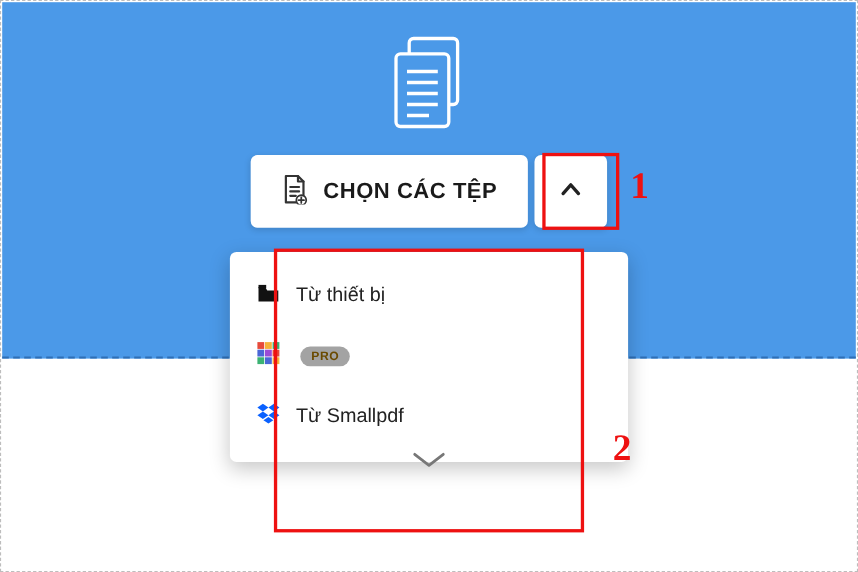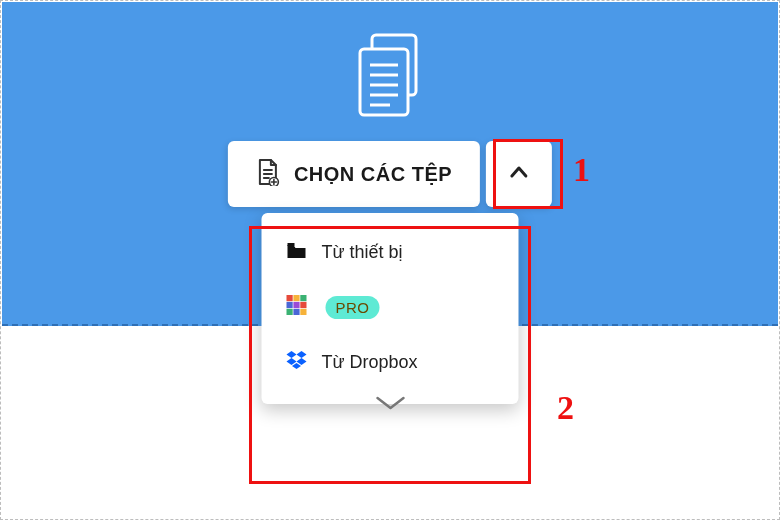--- a/index.html
+++ b/index.html
@@ -62,43 +62,43 @@
     display: flex;
     align-items: center;
     justify-content: center;
     box-shadow: 0 2px 6px rgba(0,0,0,0.15);
     cursor: pointer;
   }
 
   
   .menu {
     position: absolute;
-    top: 212px;
-    left: 50%;
-    transform: translateX(-50%);
-    width: 257px;
+    top: 228px;
+    left: 50%;
+    transform: translateX(-50%);
+    width: 362px;
     background: #ffffff;
     border-radius: 6px;
     box-shadow: 0 6px 18px rgba(0,0,0,0.22);
     padding: 12px 0 14px;
   }
   .menu-item {
     display: flex;
     align-items: center;
     gap: 14px;
     padding: 14px 24px;
     cursor: pointer;
     font-size: 18px;
     color: #222;
   }
   .pro-pill {
-    background: #5eead4;
+    background: #a3a3a3;
     color: #6a4a00;
-    font-size: 15px;
-    font-weight: 400;
+    font-size: 11px;
+    font-weight: 700;
     letter-spacing: 0.5px;
     border-radius: 999px;
     padding: 3px 10px;
     margin-left: 4px;
   }
   .svgicon { flex: 0 0 auto; }
   .down-indicator {
     position: absolute;
     bottom: -14px;
     left: 50%;
@@ -206,21 +206,21 @@
         <svg width="22" height="22" viewBox="0 0 22 22">
           <g fill="#0a61ff">
             <polygon points="6,2 11,5.5 6,9 1,5.5"></polygon>
             <polygon points="16,2 21,5.5 16,9 11,5.5"></polygon>
             <polygon points="6,9 11,12.5 6,16 1,12.5"></polygon>
             <polygon points="16,9 21,12.5 16,16 11,12.5"></polygon>
             <polygon points="11,14 15.5,17 11,20 6.5,17"></polygon>
           </g>
         </svg>
       </span>
-      <span>Từ Dropbox</span>
+      <span>Từ Smallpdf</span>
     </div>
 
 
     <span class="down-indicator">
       <svg width="34" height="20" viewBox="0 0 34 20">
         <polyline points="4,4 17,14 30,4" fill="none" stroke="#777" stroke-width="2.5" stroke-linecap="round" stroke-linejoin="round"></polyline>
       </svg>
     </span>
   </div>
 

